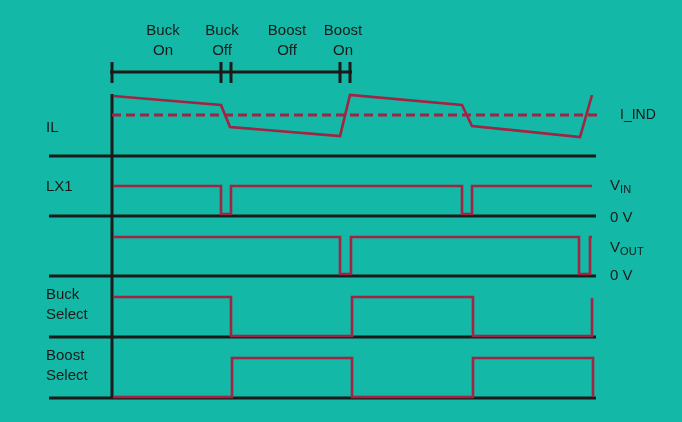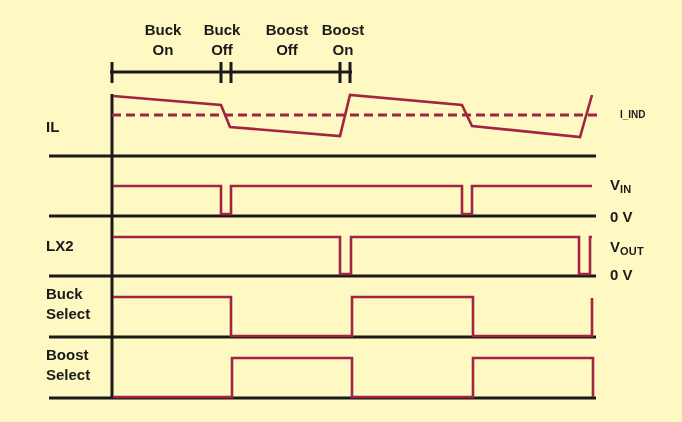--- a/index.html
+++ b/index.html
@@ -1,22 +1,22 @@
 <!DOCTYPE html>
 <html><head>
 <meta charset="utf-8">
 <style>
   html, body { margin: 0; padding: 0; background: #ffffff; }
   .fig {
     position: relative;
     width: 682px;
     height: 422px;
-    background: #fef9c3;
+    background: #14b8a6;
     font-family: "Liberation Sans", sans-serif;
-    font-weight: bold;
+    font-weight: normal;
     color: #1a1a1a;
     overflow: hidden;
   }
   .fig svg { position: absolute; left: 0; top: 0; }
   .phase {
     position: absolute;
     top: 20px;
     transform: translateX(-50%);
     text-align: center;
     font-size: 15px;
@@ -31,21 +31,21 @@
     font-size: 15px;
     line-height: 20px;
   }
   .rlabel {
     position: absolute;
     left: 610px;
     font-size: 15px;
     line-height: 17px;
     white-space: nowrap;
   }
-  .rlabel.small { font-size: 10px; padding-left: 10px; }
+  .rlabel.small { font-size: 14px; padding-left: 10px; }
   .sub { font-size: 11px; vertical-align: -3px; letter-spacing: 0.2px; }
 </style>
 </head>
 <body>
 
 <div class="fig">
 
   <svg width="682" height="422" viewBox="0 0 682 422">
     <g stroke="#1a1a1a" stroke-width="3">
 
@@ -85,21 +85,21 @@
   <div class="phase" style="left:287px">
     <div>Boost</div>
     <div>Off</div>
   </div>
   <div class="phase" style="left:343px">
     <div>Boost</div>
     <div>On</div>
   </div>
 
   <div class="rowlbl" style="top:117px">IL</div>
-  <div class="rowlbl" style="top:236px">LX2</div>
+  <div class="rowlbl" style="top:176px">LX1</div>
   <div class="rowlbl" style="top:284px">
     <div>Buck</div>
     <div>Select</div>
   </div>
   <div class="rowlbl" style="top:345px">
     <div>Boost</div>
     <div>Select</div>
   </div>
 
   <div class="rlabel small" style="top:106px">I_IND</div>

